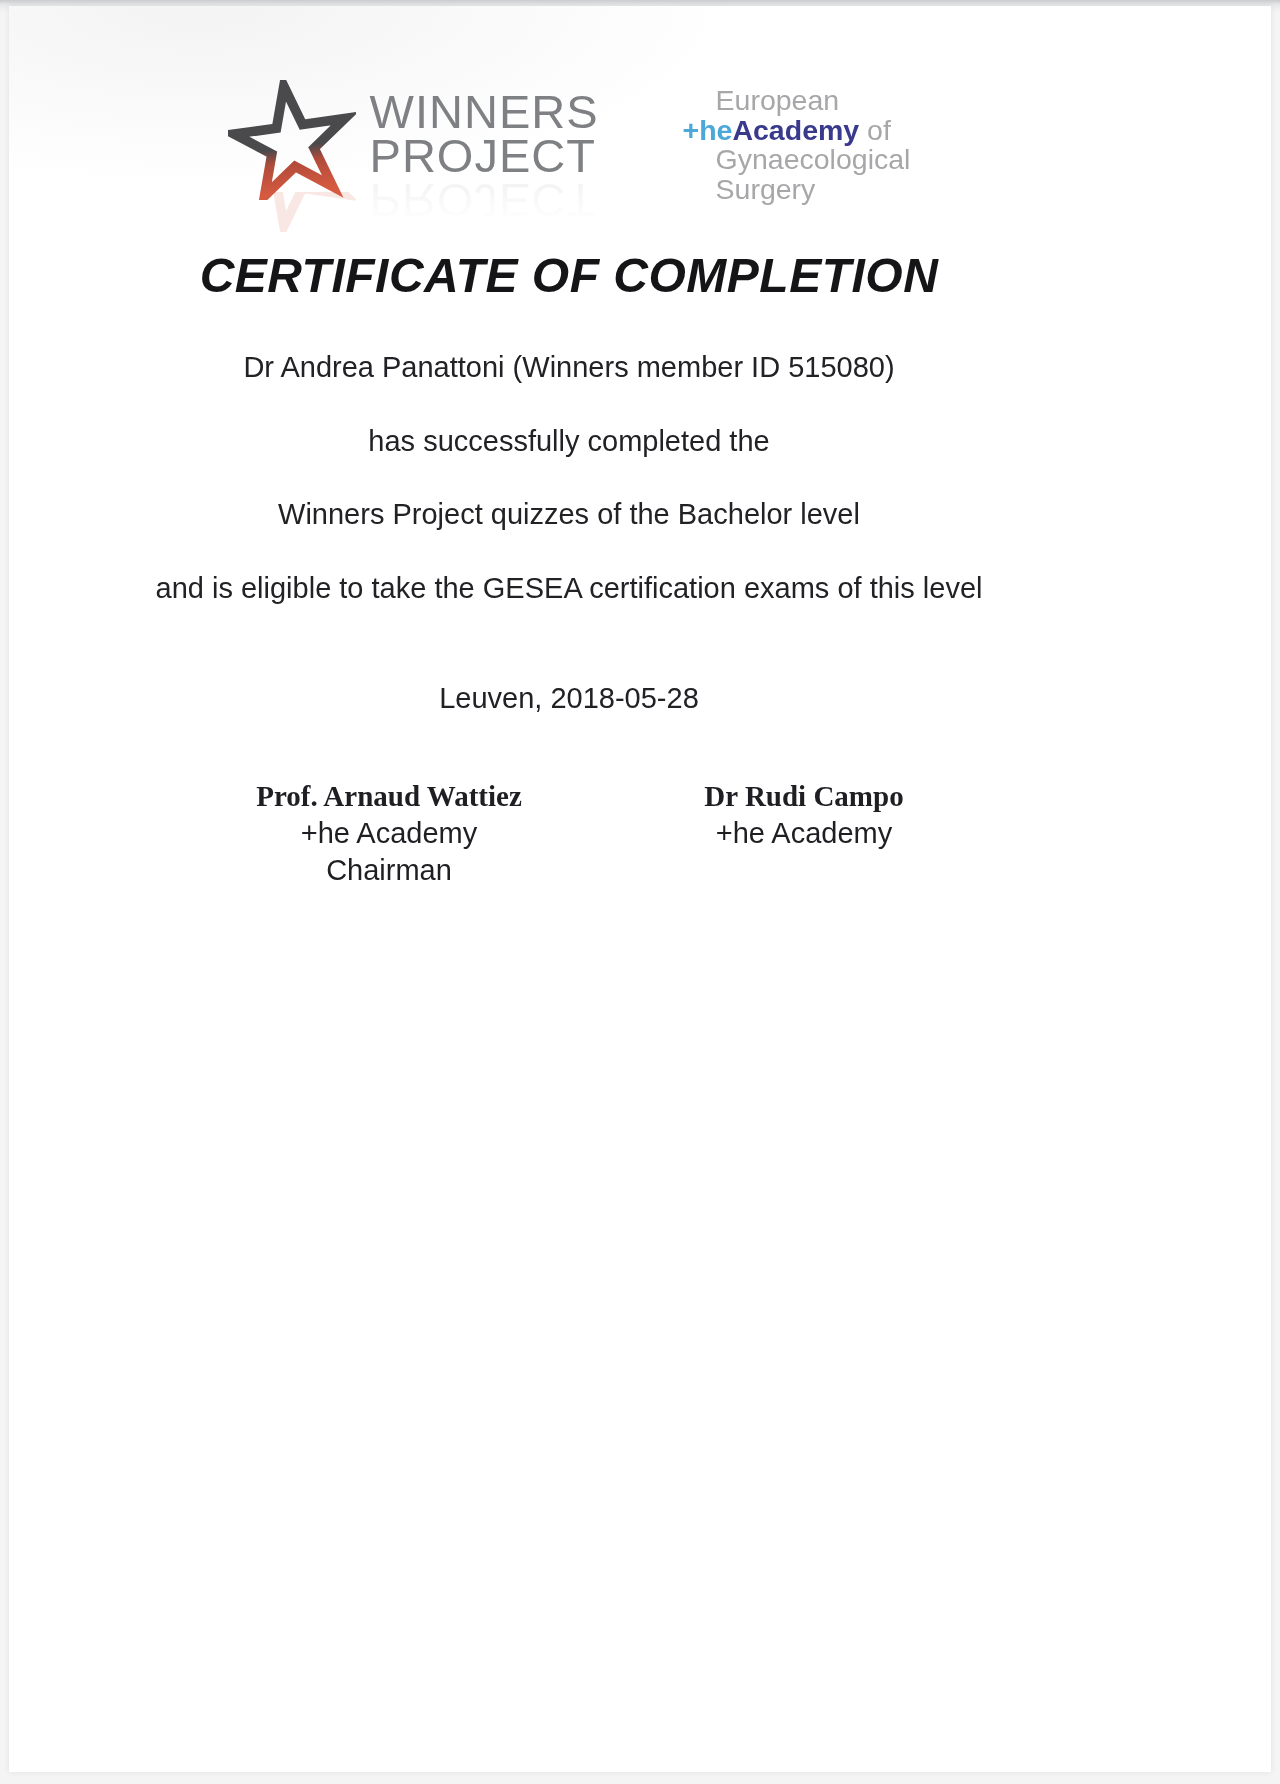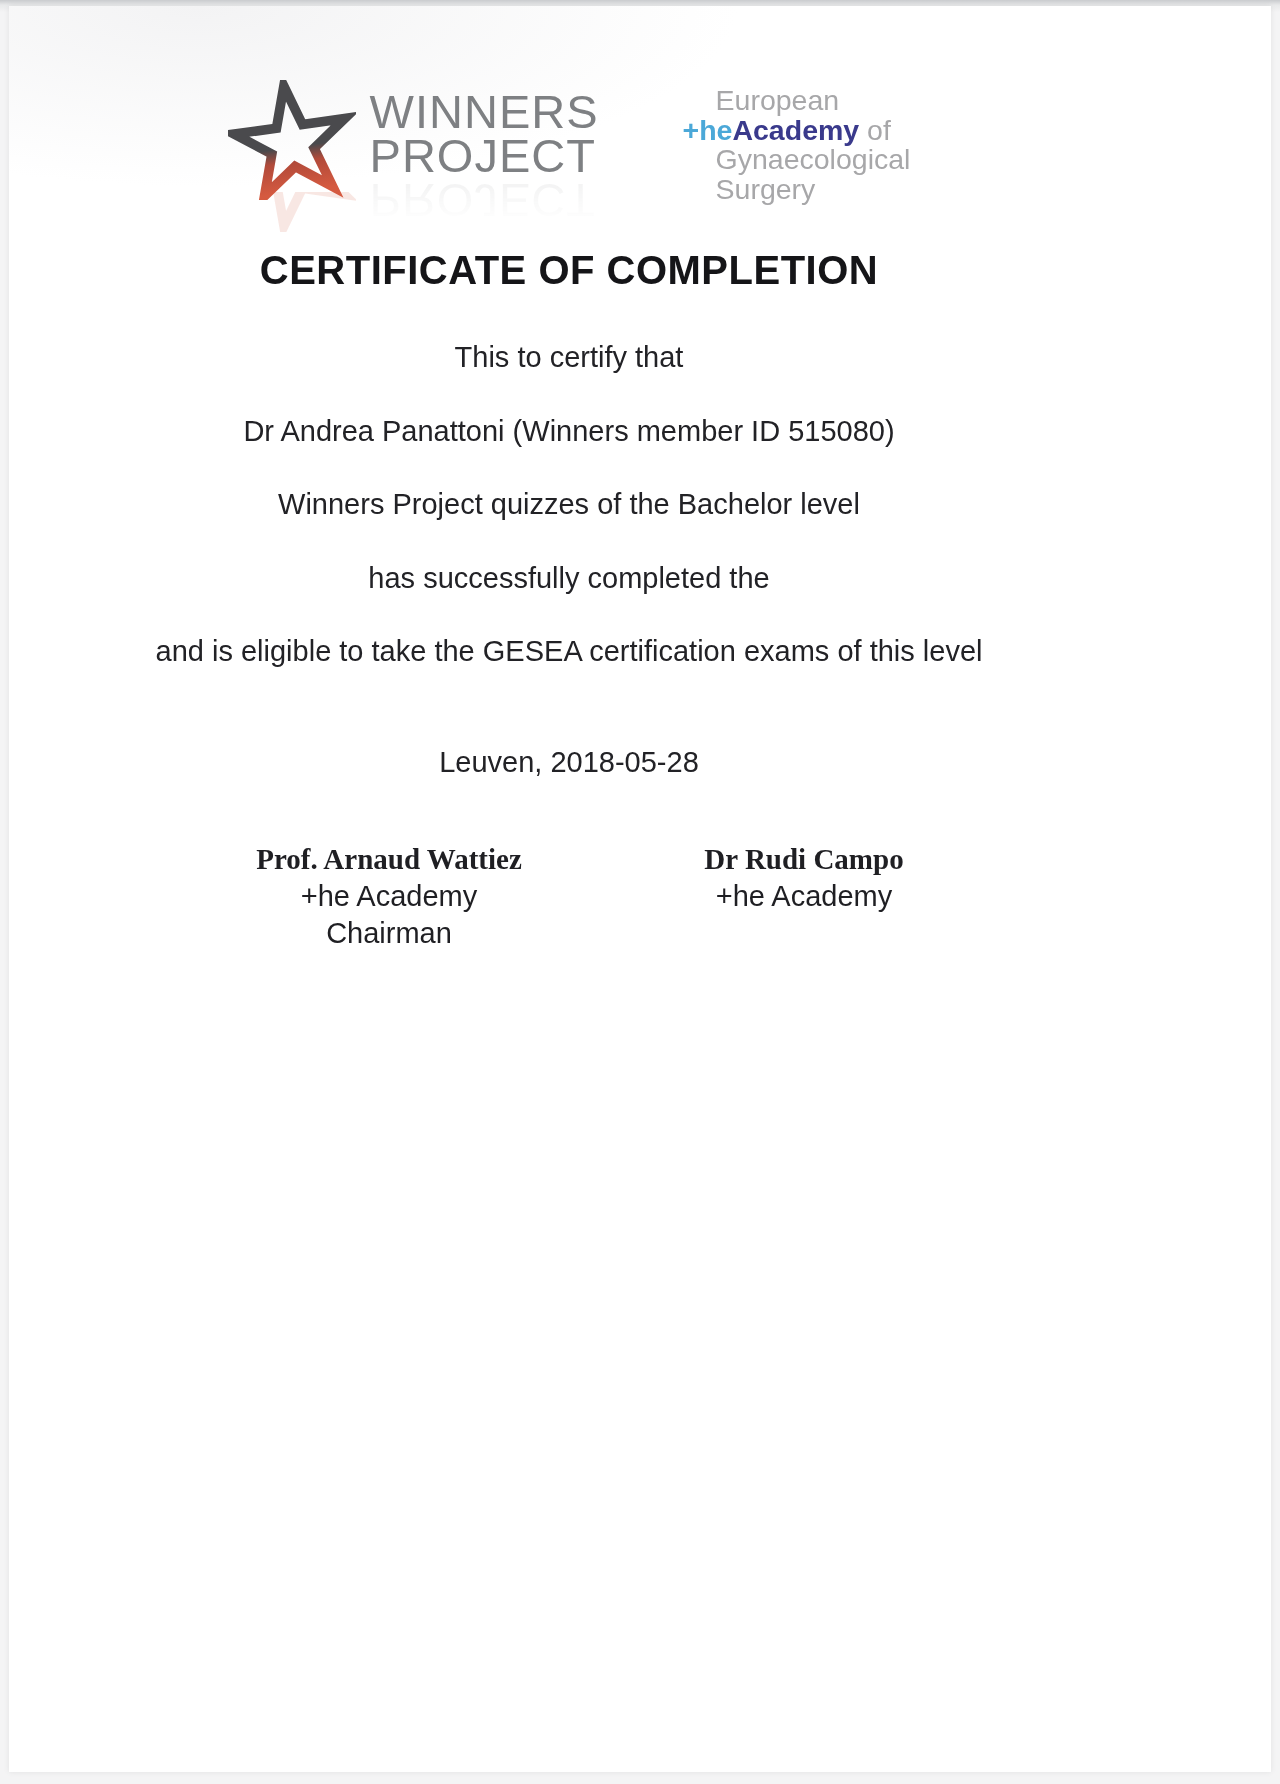--- a/index.html
+++ b/index.html
@@ -84,24 +84,25 @@
     line-height: 29.5px;
     color: #a7a7a9;
     padding-top: 8px;
   }
   .academy-logo .indent { margin-left: 33px; }
   .academy-line2 { font-weight: 700; }
 
   
   .title {
     margin-top: 44px;
-    font-size: 40px;
+    font-size: 48px;
     font-weight: 700;
     letter-spacing: 0.5px;
     color: #151518;
+    font-style: italic;
   }
 
   
   .body-block { margin-top: 28px; }
   .body-block p {
     margin: 0;
     font-size: 29px;
     line-height: 73.5px;
     color: #222226;
   }
@@ -159,24 +160,23 @@
             <span style="color:#4ba8d8">+he</span><span style="color:#3a3a8c">Academy</span><span style="color:#a7a7a9; font-weight:400"> of</span>
           </div>
           <div class="indent">Gynaecological</div>
           <div class="indent">Surgery</div>
         </div>
       </div>
 
       <div class="title">CERTIFICATE OF COMPLETION</div>
 
       <div class="body-block">
-        <p>This to certify that</p>
         <p><span class="b">Dr Andrea Panattoni</span><span> (Winners member ID 515080)</span></p>
+        <p>has successfully completed the</p>
         <p><span class="b">Winners Project quizzes</span><span> of the </span><span class="b">Bachelor level</span></p>
-        <p>has successfully completed the</p>
         <p>and is eligible to take the GESEA certification exams of this level</p>
         <p class="date-line">Leuven, 2018-05-28</p>
       </div>
 
       <div class="sig-row">
         <div class="sig-block sig-left">
           <div class="sig-name">Prof. Arnaud Wattiez</div>
           <div>+he Academy</div>
           <div>Chairman</div>
         </div>

